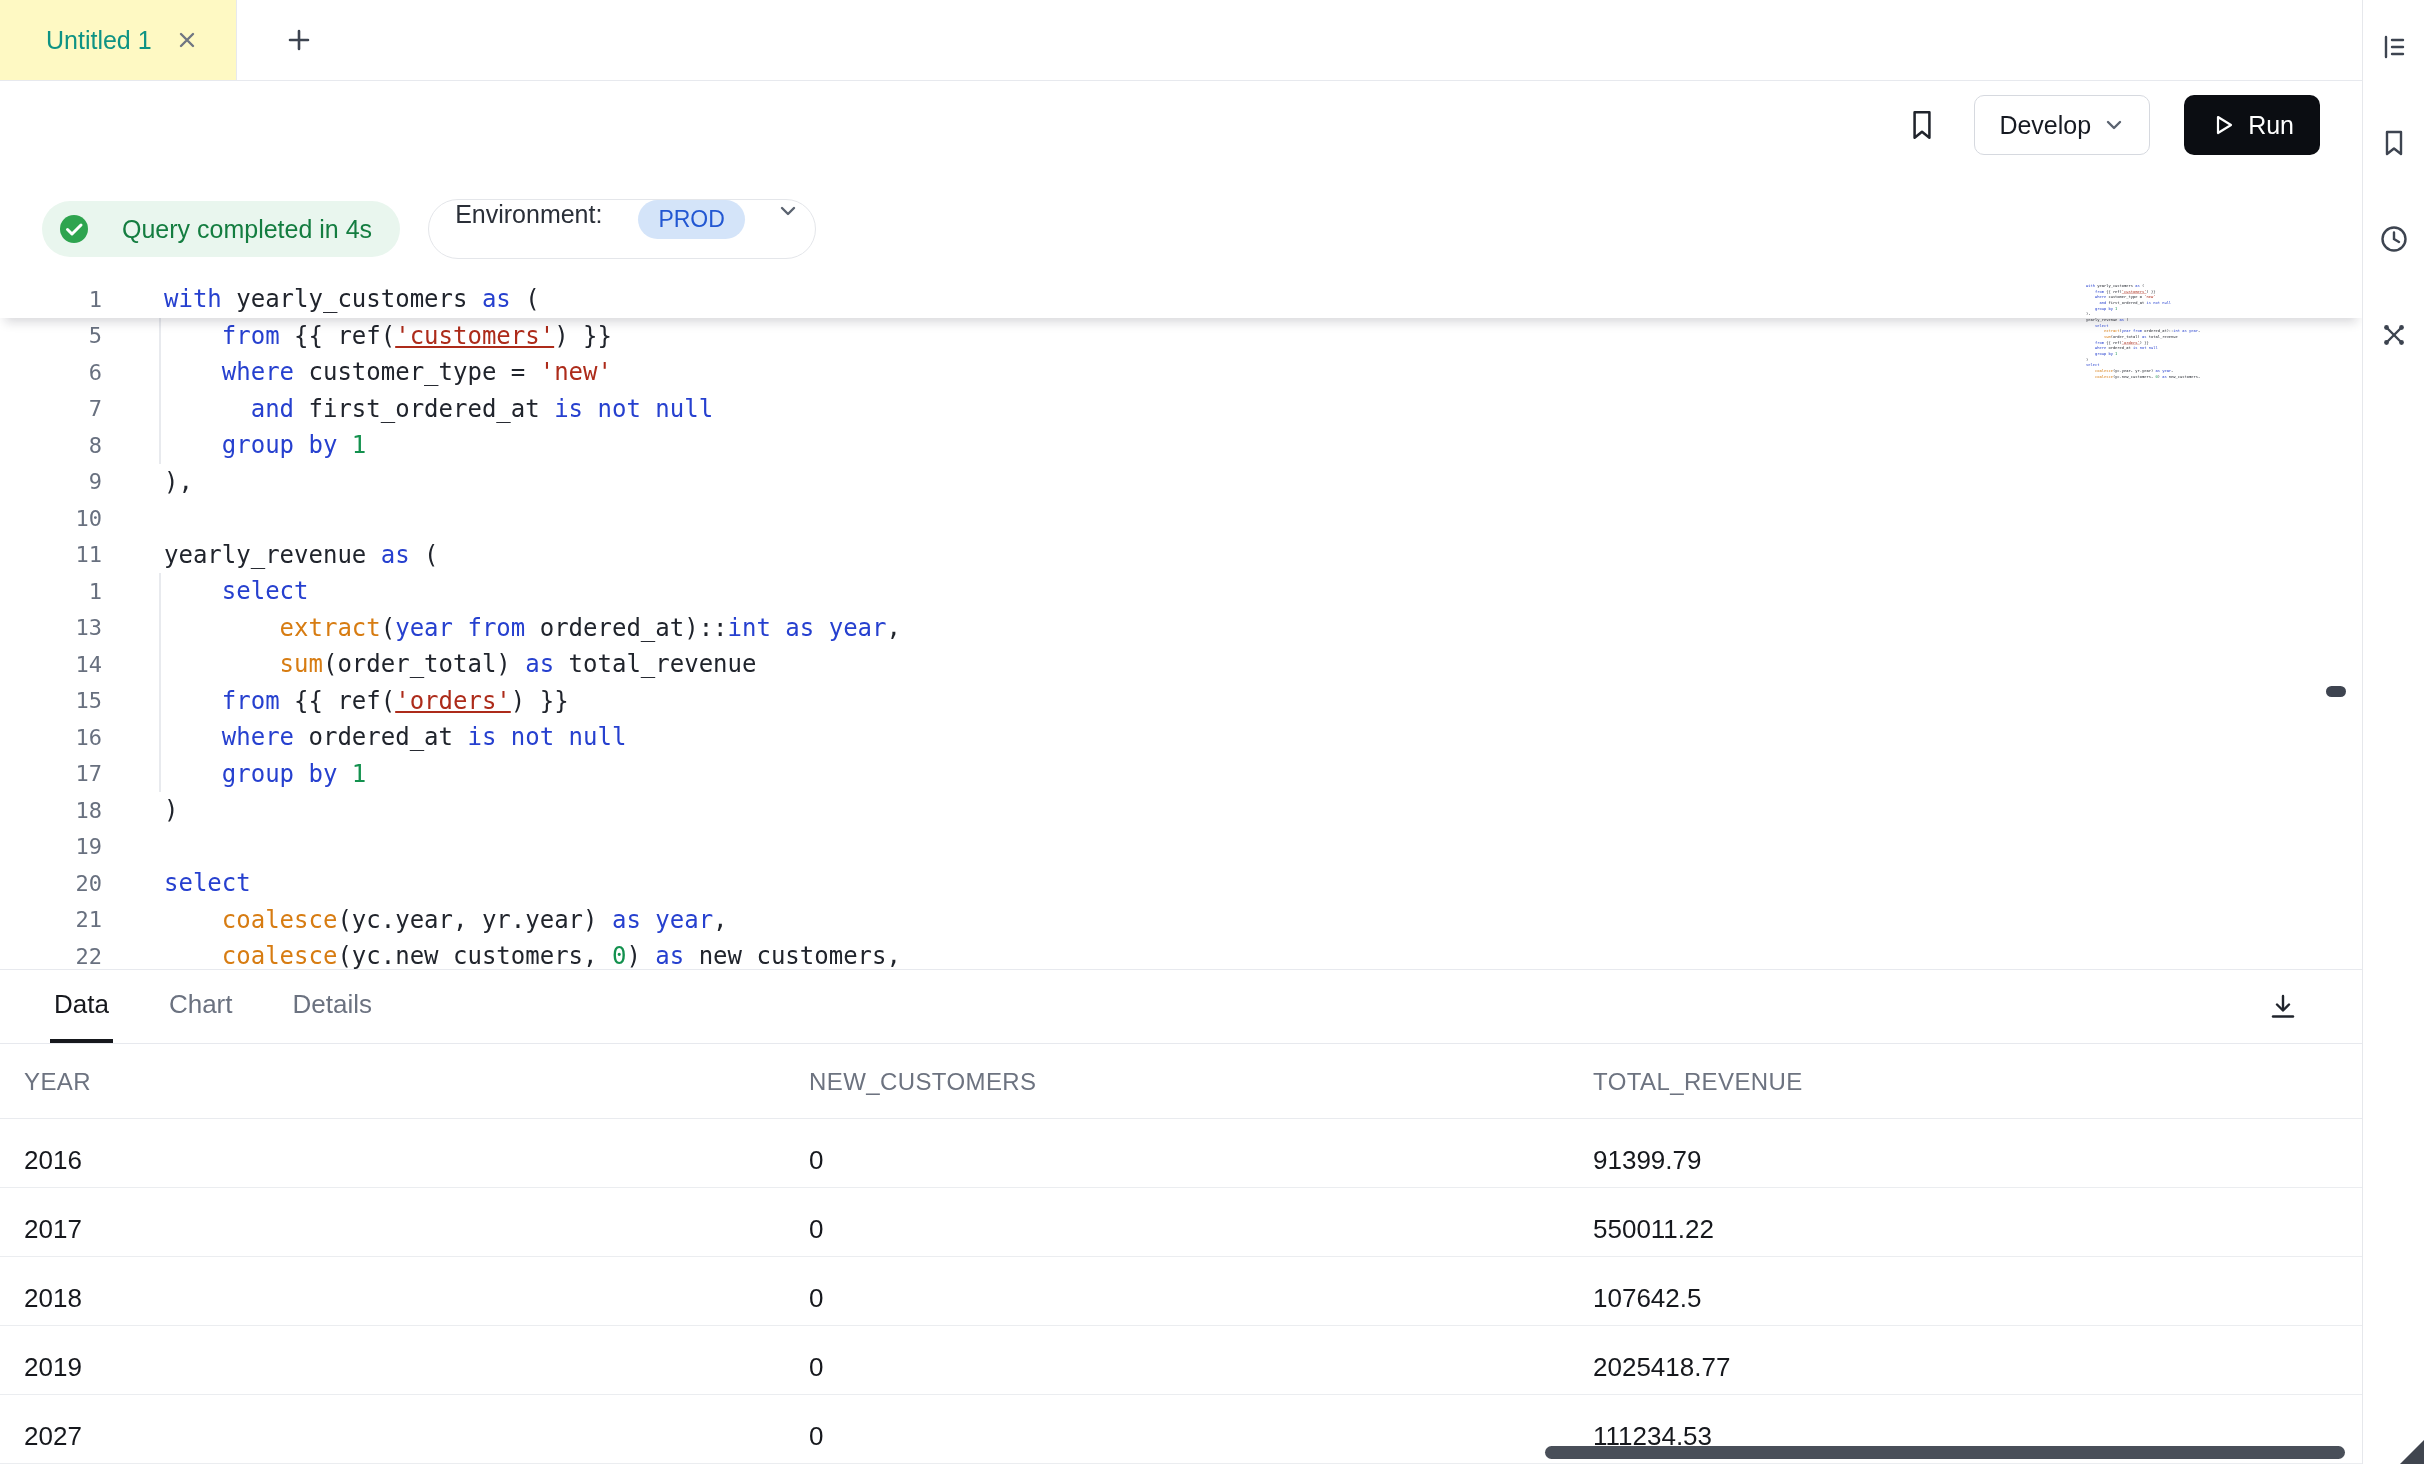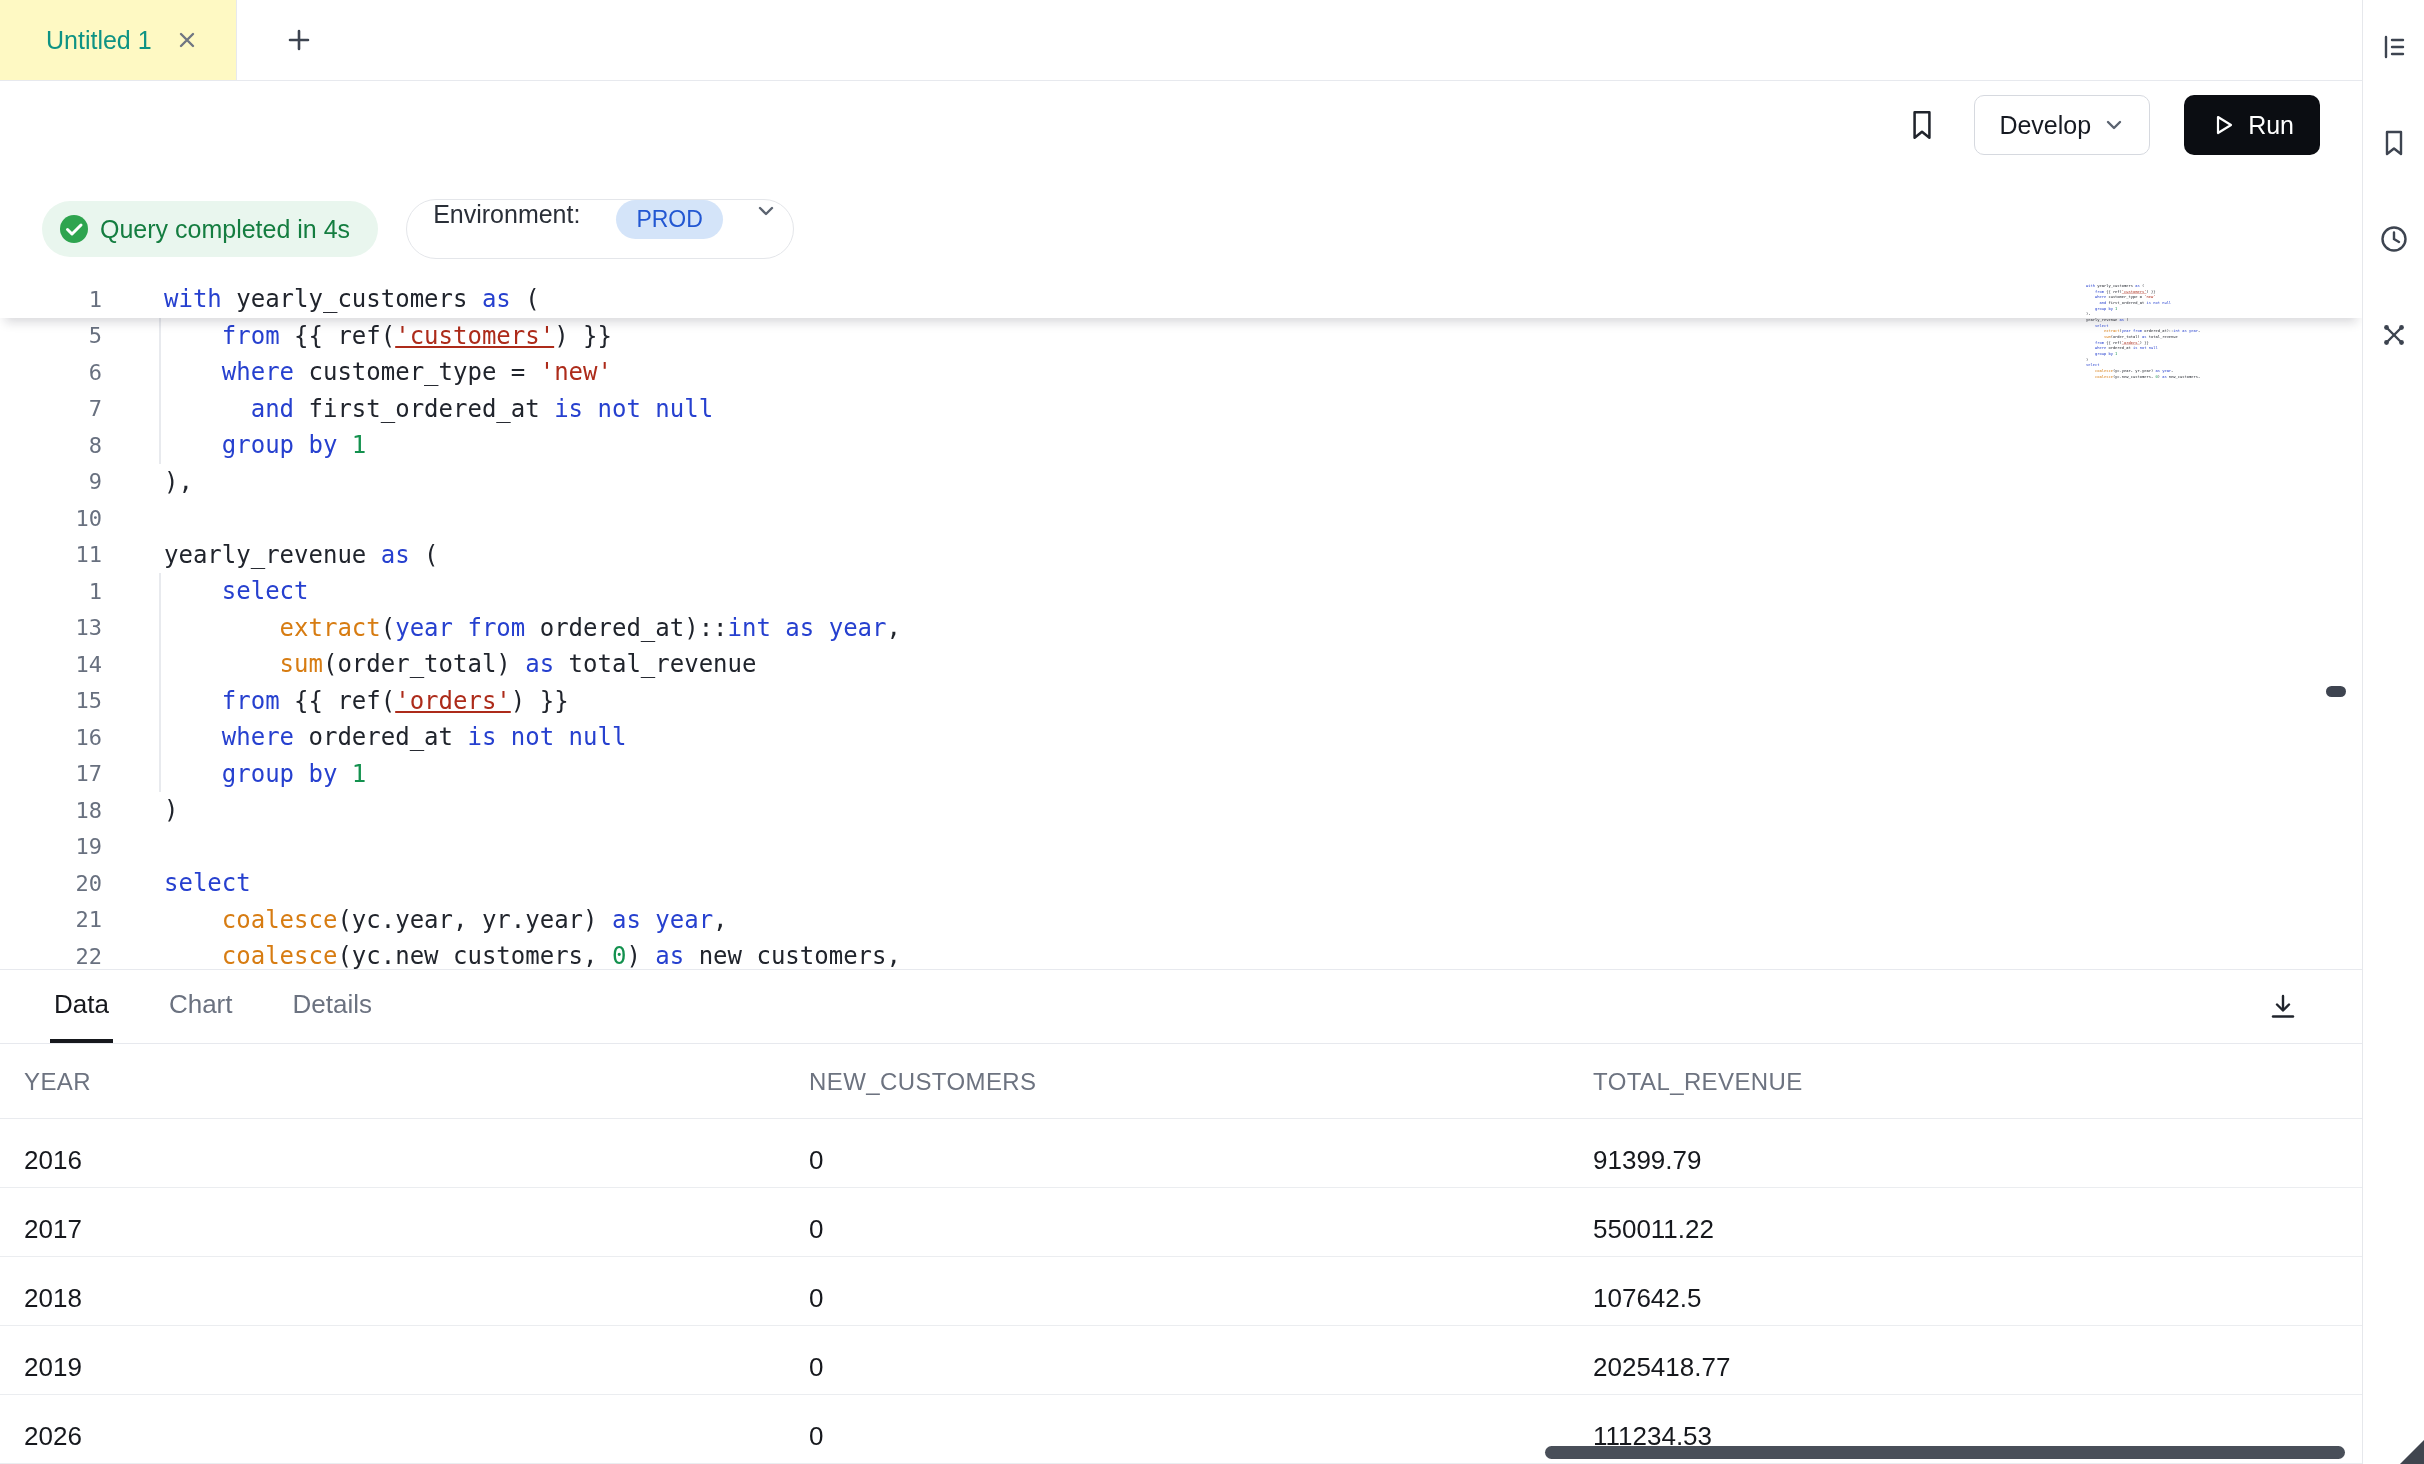--- a/index.html
+++ b/index.html
@@ -17,21 +17,21 @@
 
   
   .toolbar { height:88px; flex:none; display:flex; align-items:center; justify-content:flex-end; gap:34px; padding-right:42px; }
   .icon-btn { background:none; border:none; cursor:pointer; display:flex; align-items:center; justify-content:center; }
   .btn { display:flex; align-items:center; gap:12px; height:60px; border-radius:10px; font-size:25px; cursor:pointer; font-family:inherit; }
   .btn.develop { background:#fff; border:1px solid #d6d9df; color:#161a22; padding:0 24px; }
   .btn.run { background:#0b0d12; border:none; color:#fff; padding:11px 26px; }
 
   
   .statusrow { flex:none; display:flex; align-items:center; gap:28px; padding:30px 0 16px 42px; }
-  .status-pill { display:flex; align-items:center; gap:10px; height:56px; padding:0 28px 0 16px; border-radius:999px; background:#e9f6ee; color:#147d40; font-size:25px; font-weight:500; }
+  .status-pill { display:flex; align-items:center; gap:32px; height:56px; padding:0 28px 0 16px; border-radius:999px; background:#e9f6ee; color:#147d40; font-size:25px; font-weight:500; }
   .env-chip { display:flex; align-items:flex-start; height:60px; padding:0 16px 0 26px; border:1px solid #e4e6ea; border-radius:999px; background:#fff; cursor:pointer;gap:22px; }
   .env-label { font-size:25px; color:#2a2f38; }
   .env-value { margin:0 10px 0 14px; background:#d4e4f9; color:#2257d2; font-size:23px; font-weight:500; padding:6px 20px; border-radius:999px; }
 
   
   .editor { flex:1; position:relative; overflow:hidden; padding-top:6px; background:#fff; }
   .code-line { display:flex; align-items:center; height:36.5px; white-space:pre;
                font-family:"DejaVu Sans Mono", monospace; font-size:24px; }
   .code-line.sticky { position:relative; z-index:2; background:#fff;
                       box-shadow:0 9px 11px -5px rgba(15,20,35,0.17); }
@@ -225,21 +225,21 @@
               <td>2018</td>
               <td>0</td>
               <td>107642.5</td>
             </tr>
             <tr>
               <td>2019</td>
               <td>0</td>
               <td>2025418.77</td>
             </tr>
             <tr>
-              <td>2026</td>
+              <td>2027</td>
               <td>0</td>
               <td>111234.53</td>
             </tr>
           </tbody>
       </table>
       <div class="h-thumb"></div>
     </div>
   </div>
 
   <div class="rail">

